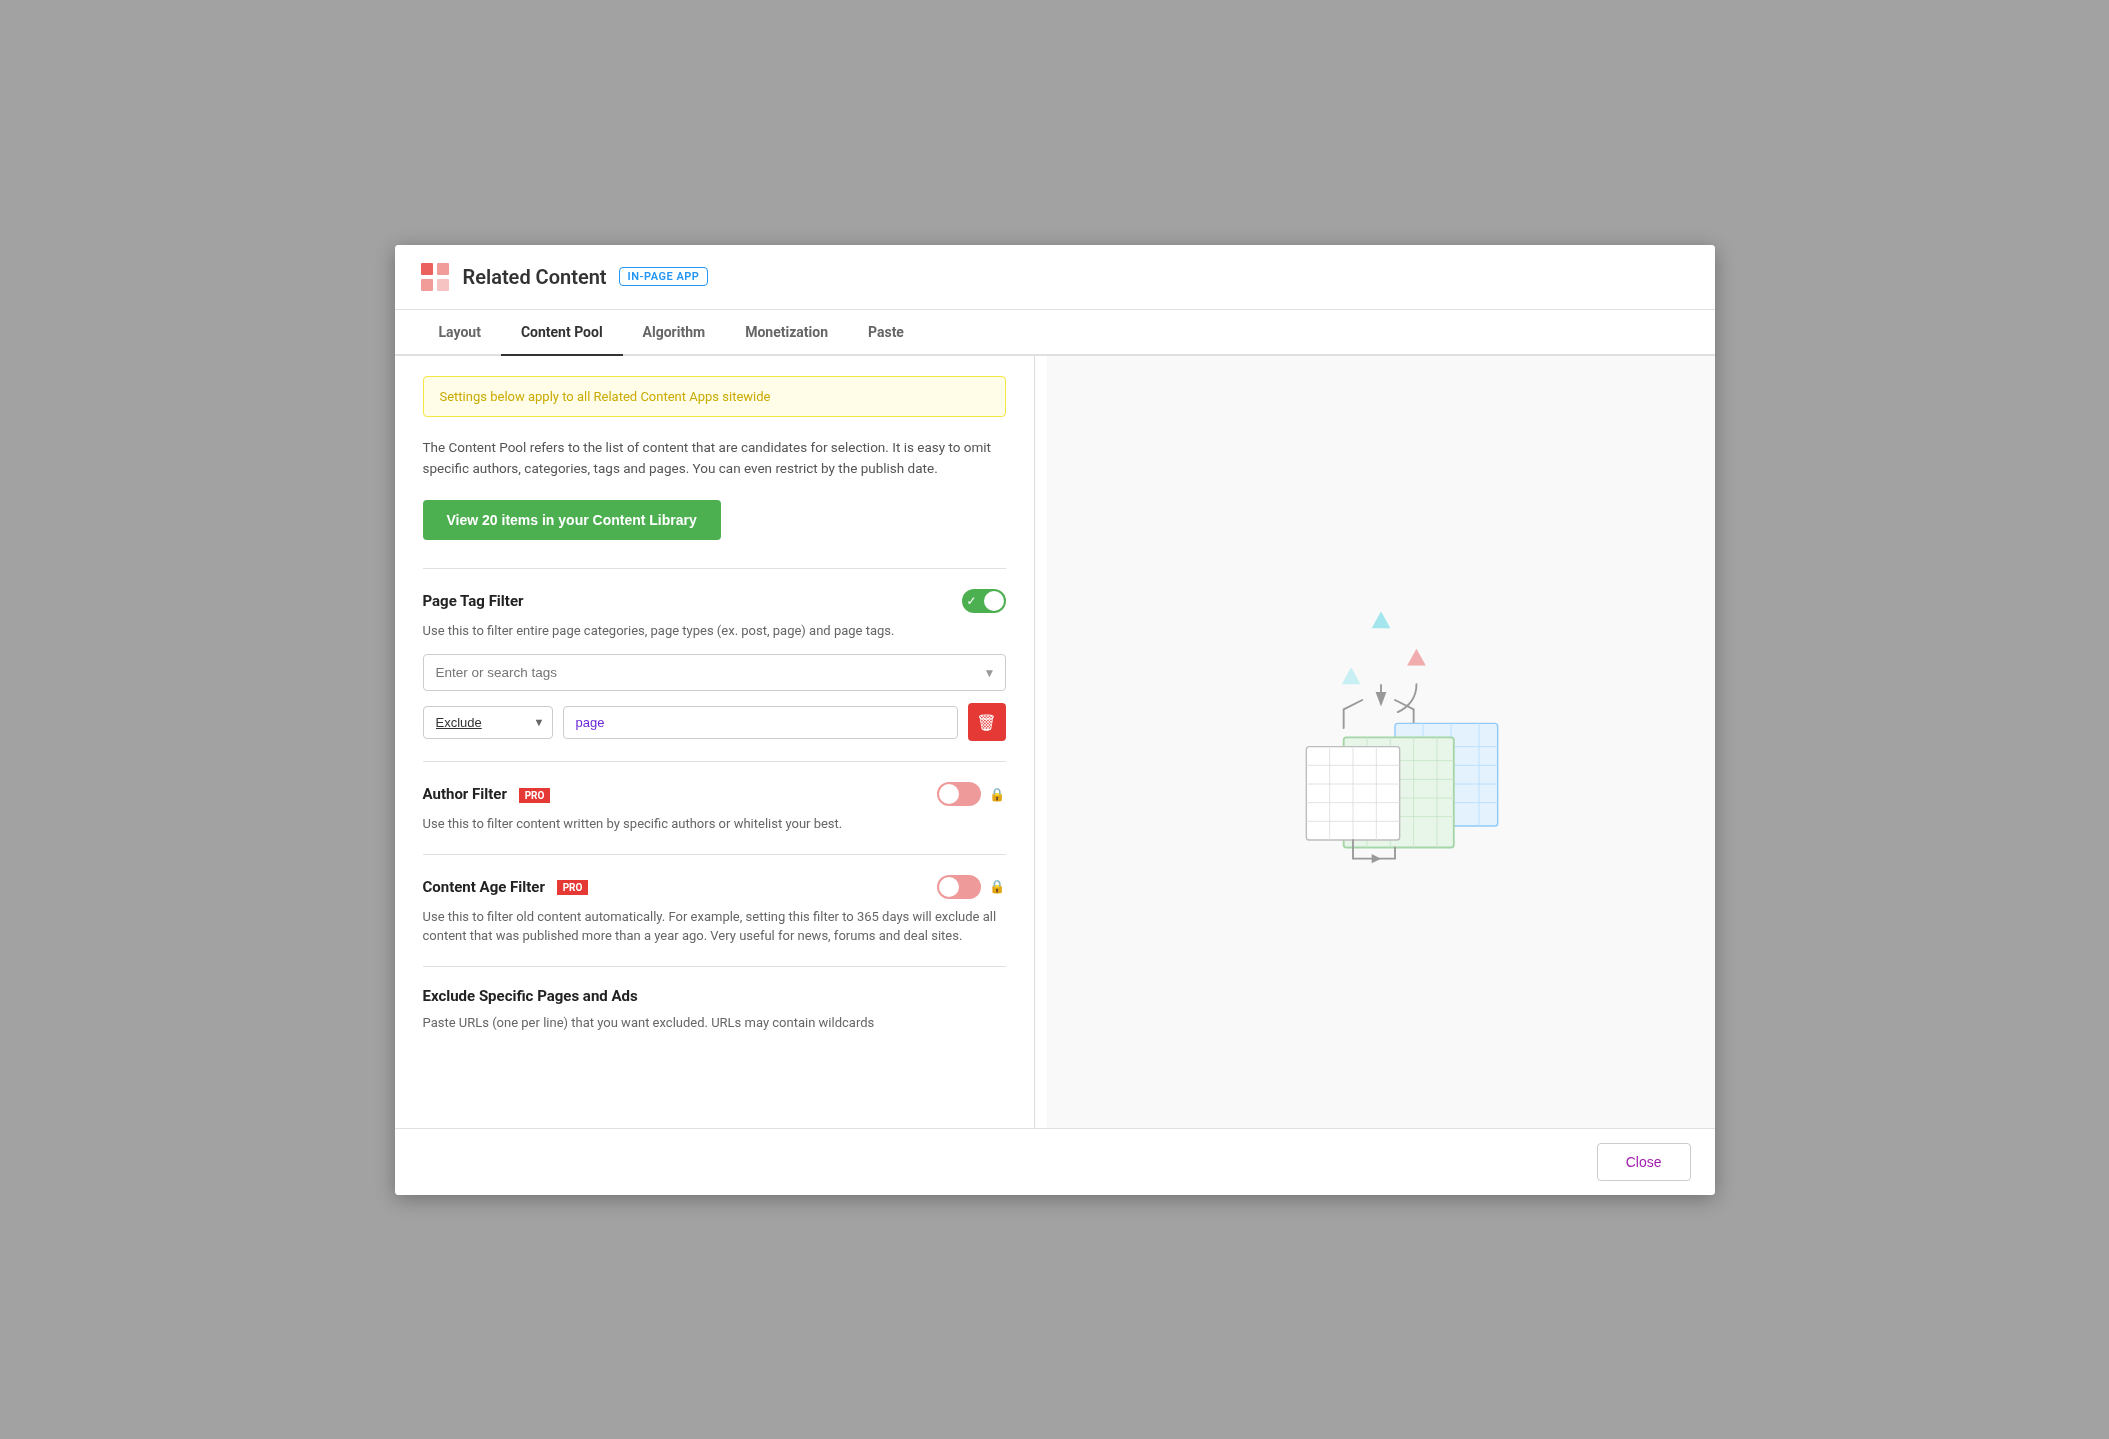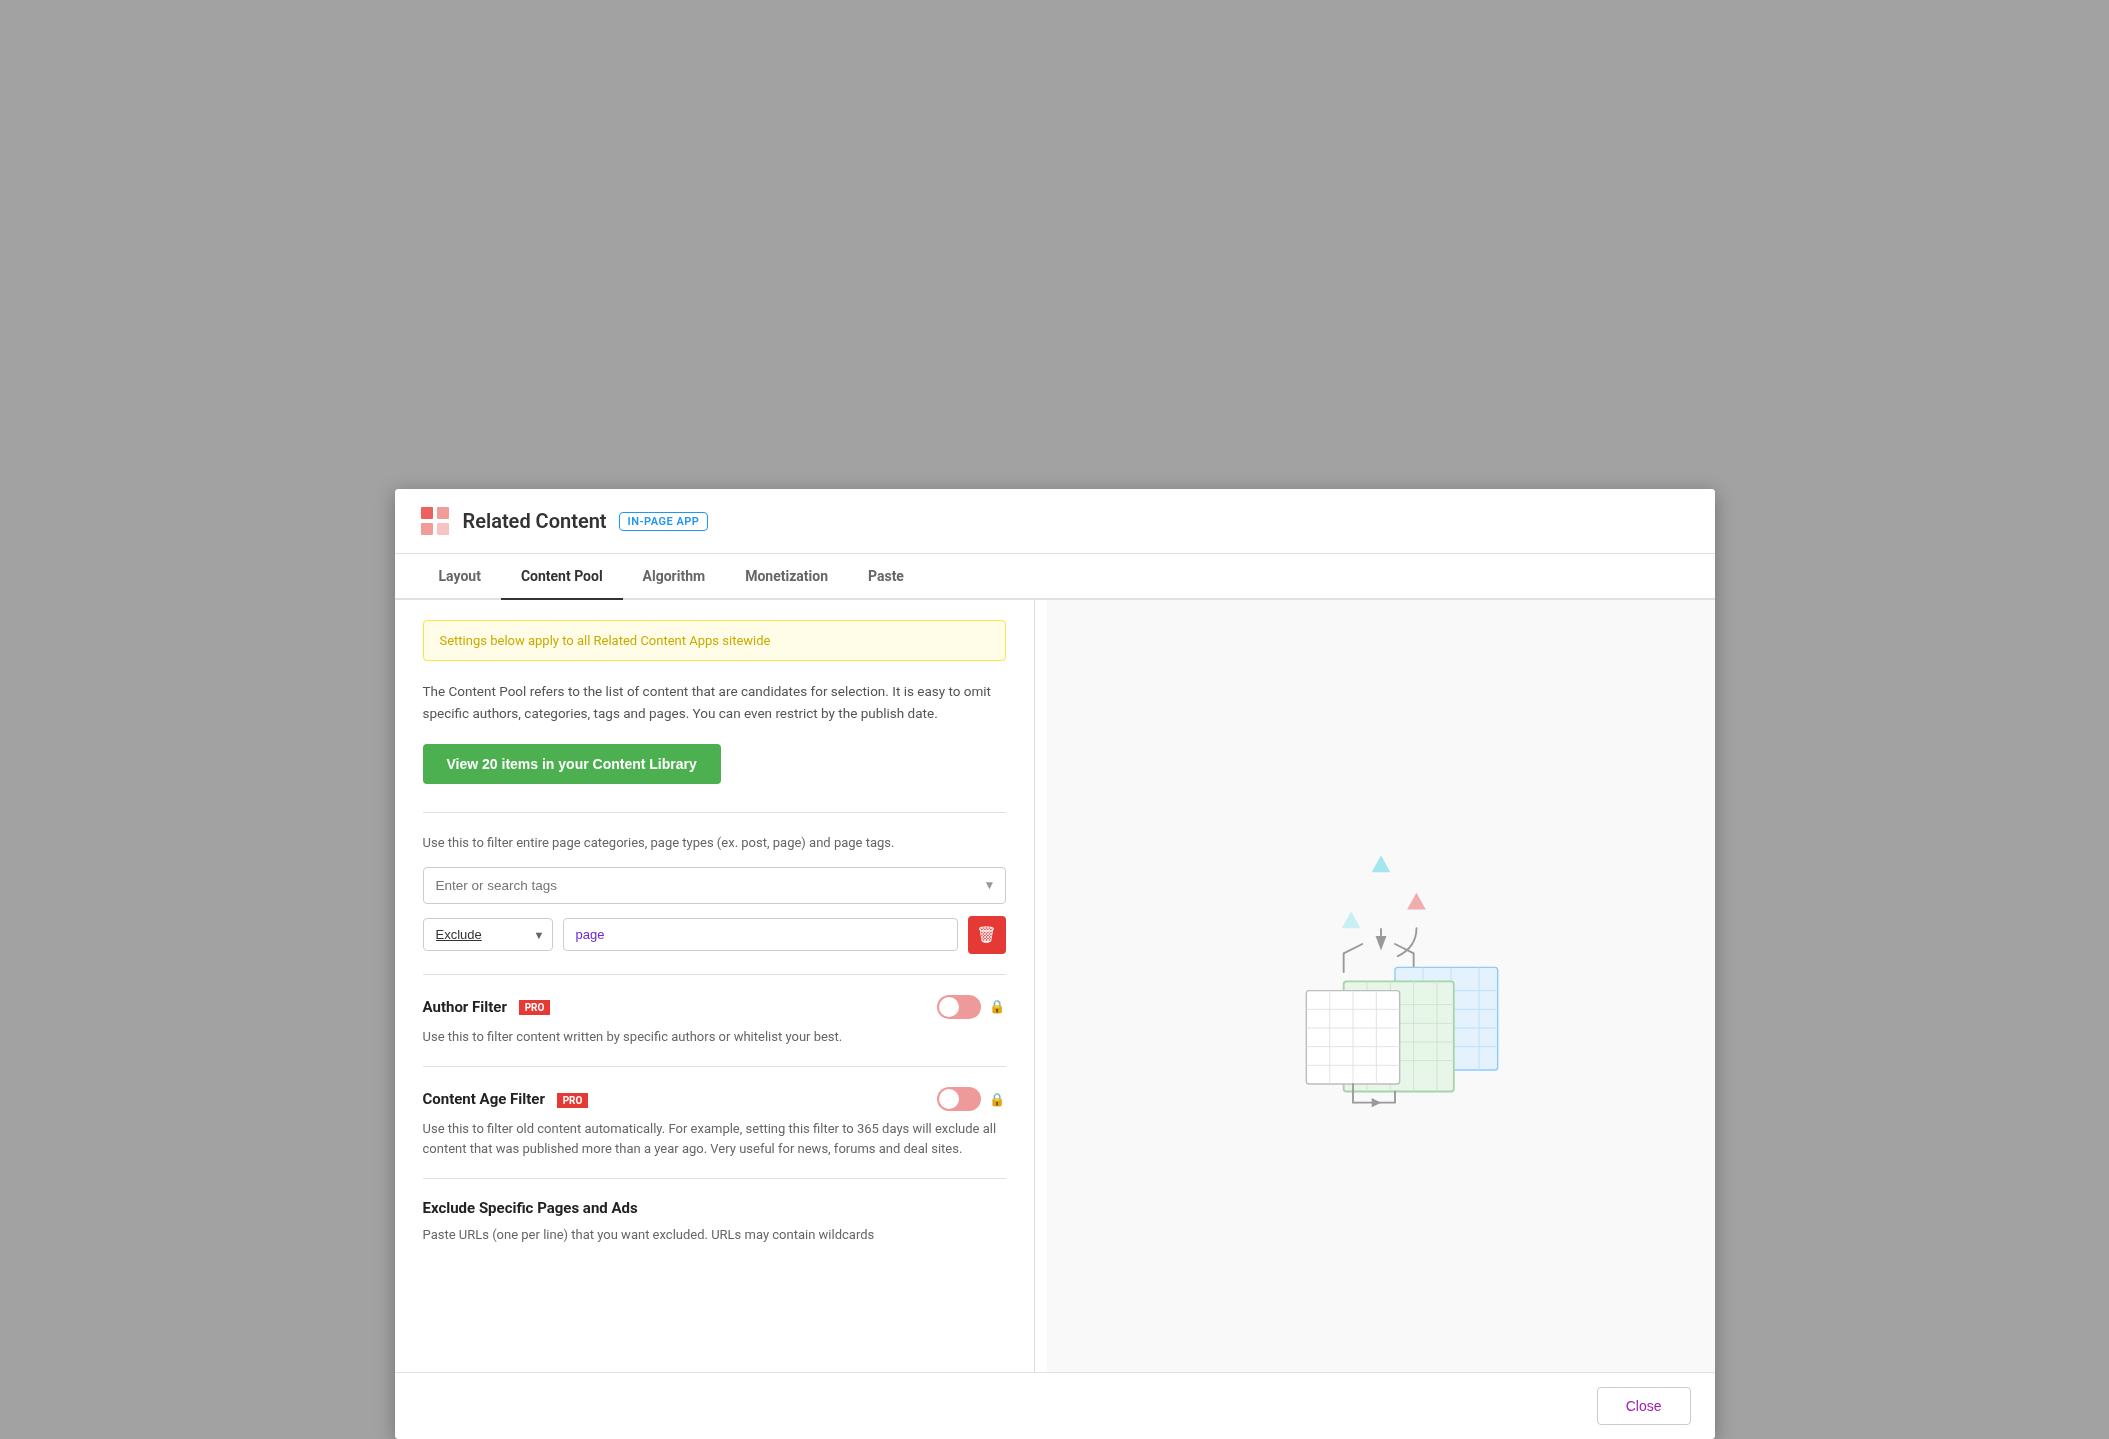--- a/index.html
+++ b/index.html
@@ -11,21 +11,21 @@
       overflow: hidden;
       display: flex;
       align-items: center;
       justify-content: center;
     }
     .modal-overlay {
       width: 2109px;
       height: 1439px;
       background: rgba(0,0,0,0.3);
       display: flex;
-      align-items: flex-end;
+      align-items: center;
       justify-content: center;
     }
     .modal {
       width: 1320px;
       height: 950px;
       background: #fff;
       border-radius: 4px;
       box-shadow: 0 4px 20px rgba(0,0,0,0.3);
       display: flex;
       flex-direction: column;
@@ -357,20 +357,29 @@
           </div>
 
           
           <p class="description">The Content Pool refers to the list of content that are candidates for selection. It is easy to omit specific authors, categories, tags and pages. You can even restrict by the publish date.</p>
 
           
           <button class="btn-green">View 20 items in your Content Library</button>
 
           
           <div class="section">
+            <div class="section-header">
+              <span class="section-title">Page Tag Filter</span>
+              <div class="toggle-wrap">
+                <div class="toggle on">
+                  <span class="check-icon">✓</span>
+                  <div class="toggle-knob"></div>
+                </div>
+              </div>
+            </div>
             <p class="section-desc">Use this to filter entire page categories, page types (ex. post, page) and page tags.</p>
 
             <div class="tag-input-wrap">
               <input class="tag-input" type="text" placeholder="Enter or search tags" style="">
               <span class="dropdown-icon">▼</span>
             </div>
 
             <div class="filter-row">
               <div class="filter-select-wrap">
                 <select class="filter-select">

